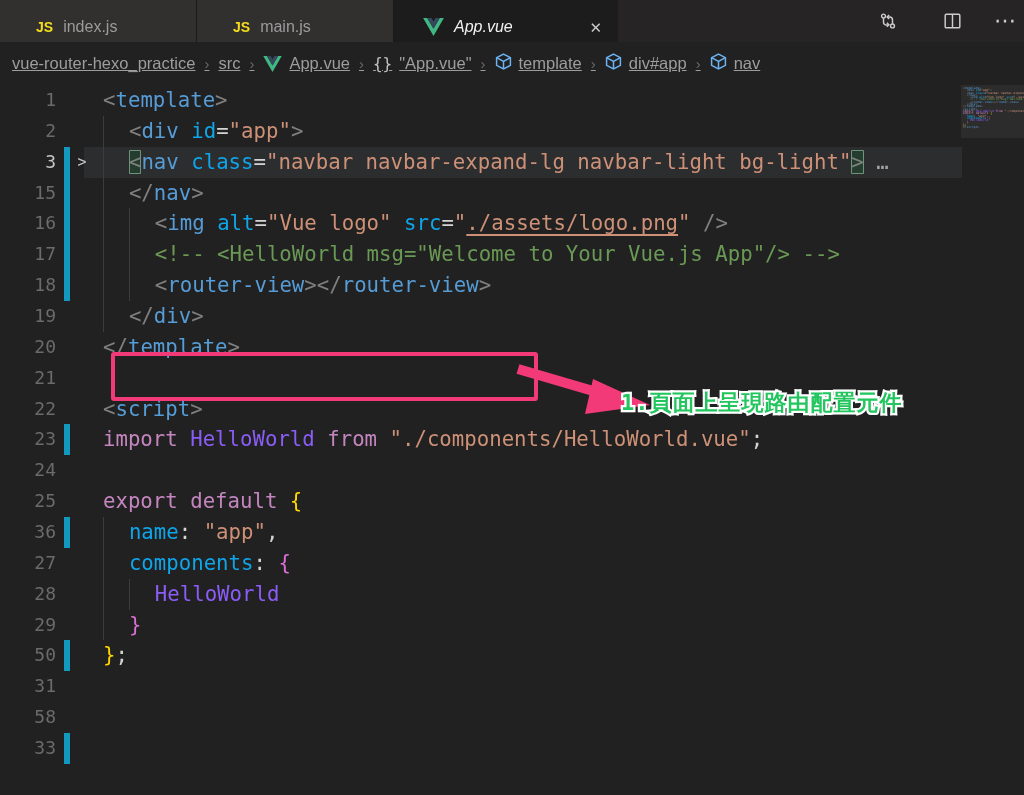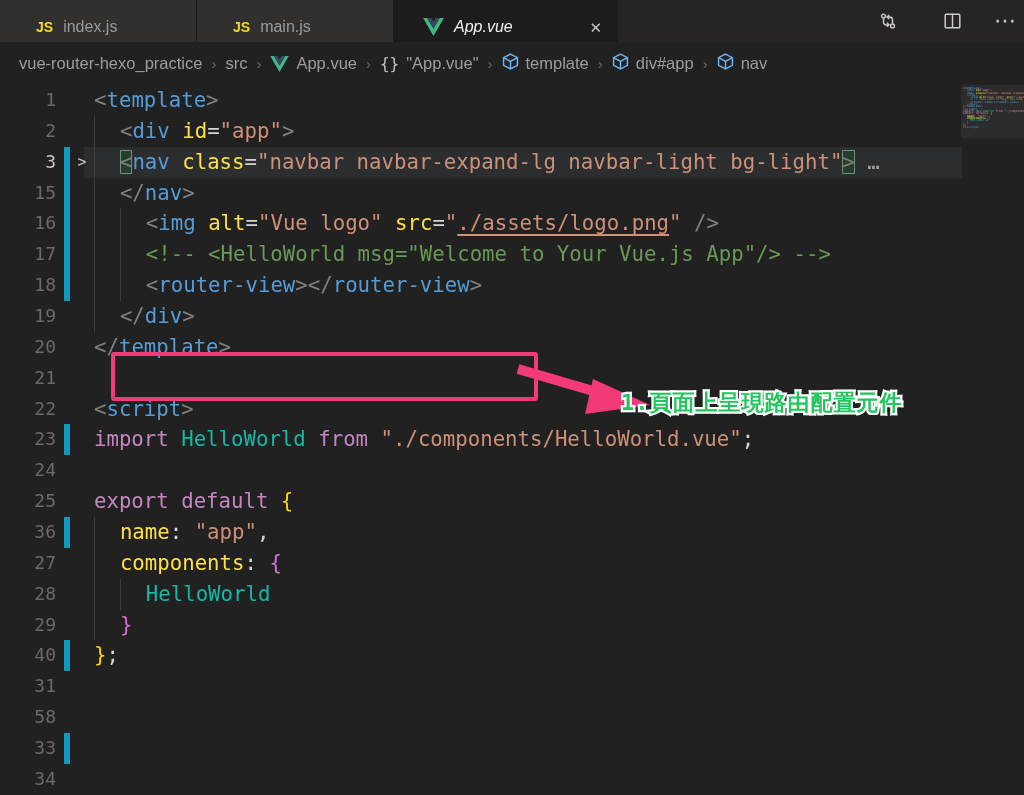--- a/index.html
+++ b/index.html
@@ -13,41 +13,41 @@
   .tab.active .tlabel{color:#f1f1f1;font-style:italic;}
   .jsb{font-weight:bold;font-size:14px;color:#f5de19;letter-spacing:0;}
   .vueicon{width:21px;height:18px;display:inline-block;}
   .close{margin-left:auto;color:#c9c9c9;font-size:15px;line-height:1;padding:2px;cursor:pointer;}
   .tab-actions{position:absolute;top:0;right:0;height:42px;width:150px;}
   .tab-actions .act{position:absolute;top:7px;width:28px;height:28px;display:flex;align-items:center;justify-content:center;cursor:pointer;}
   .act svg{stroke:#cdcdcd;fill:none;stroke-width:1.3;}
   .dots{color:#cdcdcd;font-size:22px;letter-spacing:2px;}
 
   
-  .breadcrumb{height:43px;display:flex;align-items:center;padding-left:19px;font-size:16.5px;color:#9d9d9d;background:#212121;white-space:nowrap;overflow:hidden;}
+  .breadcrumb{height:43px;display:flex;align-items:center;padding-left:12px;font-size:16.5px;color:#9d9d9d;background:#212121;white-space:nowrap;overflow:hidden;text-decoration:underline;}
   .crumb{display:flex;align-items:center;gap:7px;cursor:pointer;}
   .crumb-sep{color:#6a6a6a;font-size:15px;margin:0 9px;}
   .braces{font-family:"DejaVu Sans Mono",monospace;font-size:16px;color:#c0c0c0;}
   .cube svg{stroke:#6cb4f2;fill:none;stroke-width:1.4;}
   .bc-vue{width:19px;height:16px;}
 
   
   .editor{position:relative;height:710px;background:#212121;font-family:"DejaVu Sans Mono",monospace;font-size:20.7px;line-height:30.87px;overflow:hidden;}
   .line{display:flex;height:30.87px;position:relative;white-space:pre;cursor:text;}
   .line.hl::before{content:"";position:absolute;left:84px;right:62px;top:0;bottom:0;background:rgba(145,160,172,.10);}
   .ln{flex:none;width:56px;text-align:right;font-size:18px;color:#6b6b6b;}
   .ln.on{color:#c6c6c6;}
   .gb{flex:none;width:6px;margin-left:8px;align-self:stretch;}
   .gb.on{background:#1398bf;}
   .fdc{flex:none;width:24px;text-align:center;color:#c8c8c8;font-size:15px;cursor:pointer;}
-  .ct{flex:1;position:relative;white-space:pre;}
+  .ct{flex:1;position:relative;margin-left:9px;white-space:pre;}
   .ind{display:inline-block;width:2ch;height:30.87px;border-left:1px solid #3c3c3c;vertical-align:top;}
   
-  .c-pu{color:#808080}.c-tag{color:#569cd6}.c-at{color:#fde047}.c-st{color:#ce9178}
-  .c-cm{color:#6a9955}.c-kw{color:#c586c0}.c-id{color:#14b8a6}.c-pl{color:#d4d4d4}
+  .c-pu{color:#808080}.c-tag{color:#569cd6}.c-at{color:#0ea5e9}.c-st{color:#ce9178}
+  .c-cm{color:#6a9955}.c-kw{color:#c586c0}.c-id{color:#8b5cf6}.c-pl{color:#d4d4d4}
   .c-b1{color:#ffd700}.c-b2{color:#da70d6}.c-fd{color:#a3a3a3}
   .bx{box-shadow:inset 0 0 0 1px #70917a;background:rgba(25,85,45,.40);border-radius:1px;}
   .ul{text-decoration:underline;text-underline-offset:4px;}
 
   
   .minimap{position:absolute;top:0;right:0;width:63px;height:710px;overflow:hidden;cursor:pointer;}
   .mm-slider{position:absolute;top:0;left:0;right:0;height:53px;background:rgba(255,255,255,.05);}
   #mm-lines{position:relative;padding-top:2px;padding-left:2px;font-size:3px;line-height:2.3px;white-space:pre;color:#9d9d9d;}
 
   
@@ -164,25 +164,24 @@
         <div class="line"><span class="ln">20</span><span class="gb"></span><span class="fdc"></span><span class="ct"><span class="c-pu">&lt;/</span><span class="c-tag">template</span><span class="c-pu">&gt;</span></span></div>
         <div class="line"><span class="ln">21</span><span class="gb"></span><span class="fdc"></span><span class="ct"></span></div>
         <div class="line"><span class="ln">22</span><span class="gb"></span><span class="fdc"></span><span class="ct"><span class="c-pu">&lt;</span><span class="c-tag">script</span><span class="c-pu">&gt;</span></span></div>
         <div class="line"><span class="ln">23</span><span class="gb on"></span><span class="fdc"></span><span class="ct"><span class="c-kw">import</span><span class="c-pl"> </span><span class="c-id">HelloWorld</span><span class="c-pl"> </span><span class="c-kw">from</span><span class="c-pl"> </span><span class="c-st">"./components/HelloWorld.vue"</span><span class="c-pl">;</span></span></div>
         <div class="line"><span class="ln">24</span><span class="gb"></span><span class="fdc"></span><span class="ct"></span></div>
         <div class="line"><span class="ln">25</span><span class="gb"></span><span class="fdc"></span><span class="ct"><span class="c-kw">export</span><span class="c-pl"> </span><span class="c-kw">default</span><span class="c-pl"> </span><span class="c-b1">{</span></span></div>
         <div class="line"><span class="ln">36</span><span class="gb on"></span><span class="fdc"></span><span class="ct"><span class="ind"></span><span class="c-at">name</span><span class="c-pl">: </span><span class="c-st">"app"</span><span class="c-pl">,</span></span></div>
         <div class="line"><span class="ln">27</span><span class="gb"></span><span class="fdc"></span><span class="ct"><span class="ind"></span><span class="c-at">components</span><span class="c-pl">: </span><span class="c-b2">{</span></span></div>
         <div class="line"><span class="ln">28</span><span class="gb"></span><span class="fdc"></span><span class="ct"><span class="ind"></span><span class="ind"></span><span class="c-id">HelloWorld</span></span></div>
         <div class="line"><span class="ln">29</span><span class="gb"></span><span class="fdc"></span><span class="ct"><span class="ind"></span><span class="c-b2">}</span></span></div>
-        <div class="line"><span class="ln">40</span><span class="gb on"></span><span class="fdc"></span><span class="ct"><span class="c-b1">}</span><span class="c-pl">;</span></span></div>
+        <div class="line"><span class="ln">50</span><span class="gb on"></span><span class="fdc"></span><span class="ct"><span class="c-b1">}</span><span class="c-pl">;</span></span></div>
         <div class="line"><span class="ln">31</span><span class="gb"></span><span class="fdc"></span></div>
         <div class="line"><span class="ln">58</span><span class="gb"></span><span class="fdc"></span><span class="ct"></span></div>
         <div class="line"><span class="ln">33</span><span class="gb on"></span><span class="fdc"></span><span class="ct"></span></div>
-        <div class="line"><span class="ln">34</span><span class="gb"></span><span class="fdc"></span><span class="ct"></span></div>
       </div>
 
     <div class="minimap">
       <div class="mm-slider"></div>
       <div id="mm-lines"><div><span></span><span class="c-pu">&lt;</span><span class="c-tag">template</span><span class="c-pu">&gt;</span></div><div><span>  </span><span class="c-pu">&lt;</span><span class="c-tag">div</span><span class="c-pl"> </span><span class="c-at">id</span><span class="c-pl">=</span><span class="c-st">"app"</span><span class="c-pu">&gt;</span></div><div><span>  </span><span class="c-pu">&lt;</span><span class="c-tag">nav</span><span class="c-pl"> </span><span class="c-at">class</span><span class="c-pl">=</span><span class="c-st">"navbar navbar-expand-lg navbar-light bg-light"</span></div><div><span>  </span><span class="c-pu">&lt;/</span><span class="c-tag">nav</span><span class="c-pu">&gt;</span></div><div><span>    </span><span class="c-pu">&lt;</span><span class="c-tag">img</span><span class="c-pl"> </span><span class="c-at">alt</span><span class="c-pl">=</span><span class="c-st">"Vue logo"</span><span class="c-pl"> </span><span class="c-at">src</span><span class="c-pl">=</span><span class="c-st">"</span><span class="c-st">./assets/logo.png</span></div><div><span>    </span><span class="c-cm">&lt;!-- &lt;HelloWorld msg="Welcome to Your Vue.js App"/&gt; --&gt;</span></div><div><span>    </span><span class="c-pu">&lt;</span><span class="c-tag">router-view</span><span class="c-pu">&gt;&lt;/</span><span class="c-tag">router-view</span><span class="c-pu">&gt;</span></div><div><span>  </span><span class="c-pu">&lt;/</span><span class="c-tag">div</span><span class="c-pu">&gt;</span></div><div><span></span><span class="c-pu">&lt;/</span><span class="c-tag">template</span><span class="c-pu">&gt;</span></div><div><span></span></div><div><span></span><span class="c-pu">&lt;</span><span class="c-tag">script</span><span class="c-pu">&gt;</span></div><div><span></span><span class="c-kw">import</span><span class="c-pl"> </span><span class="c-id">HelloWorld</span><span class="c-pl"> </span><span class="c-kw">from</span><span class="c-pl"> </span><span class="c-st">"./components/HelloWorld.vue"</span></div><div><span></span></div><div><span></span><span class="c-kw">export</span><span class="c-pl"> </span><span class="c-kw">default</span><span class="c-pl"> </span><span class="c-b1">{</span></div><div><span>  </span><span class="c-at">name</span><span class="c-pl">: </span><span class="c-st">"app"</span><span class="c-pl">,</span></div><div><span>  </span><span class="c-at">components</span><span class="c-pl">: </span><span class="c-b2">{</span></div><div><span>    </span><span class="c-id">HelloWorld</span></div><div><span>  </span><span class="c-b2">}</span></div><div><span></span><span class="c-b1">}</span><span class="c-pl">;</span></div><div><span></span><span class="c-pu">&lt;/</span><span class="c-tag">script</span><span class="c-pu">&gt;</span></div><div><span></span></div><div><span></span></div><div><span></span></div></div>
     </div>
 
     <div class="anno-box"></div>
     <svg class="anno-arrow" viewBox="0 0 160 62">
       <line x1="13" y1="12" x2="95" y2="36" stroke="#f23a78" stroke-width="10"></line>

